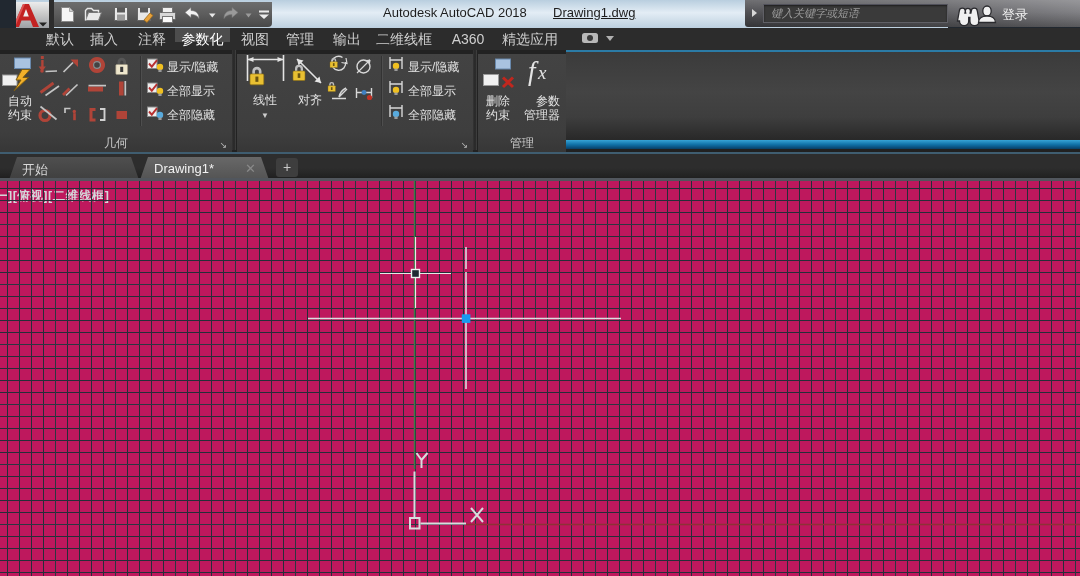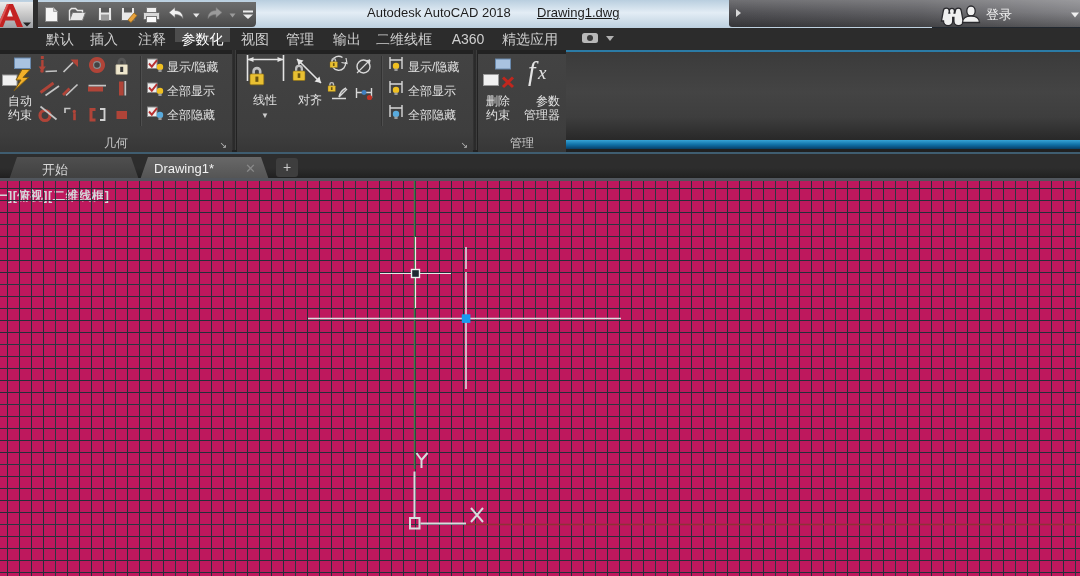--- a/index.html
+++ b/index.html
@@ -2,21 +2,21 @@
 <html><head>
 <meta charset="utf-8">
 <style>
 * { margin:0; padding:0; box-sizing:border-box; }
 html,body { width:1080px; height:576px; overflow:hidden; background:#212830;
   font-family:"Liberation Sans", sans-serif; }
 #app { position:relative; width:1080px; height:576px; }
 .abs { position:absolute; }
 
 
-#titlebar { position:absolute; left:0; top:0; width:932px; height:28px;
+#titlebar { position:absolute; left:16px; top:0; width:932px; height:28px;
   background:linear-gradient(#b9cedf, #e3edf5 45%, #bdd0df); }
 #logo { position:absolute; left:0; top:2px; width:33px; height:26px;
   background:linear-gradient(#ececec, #c6c6c6 50%, #9da0a5); }
 #logogap { position:absolute; left:33px; top:0; width:5px; height:28px; background:#2d2d2d; }
 #qat { position:absolute; left:38px; top:2px; width:218px; height:25px;
   background:linear-gradient(#6d6d6d, #5d5d5d 48%, #484848);
   border-radius:0 0 4px 0; }
 #infocenter { position:absolute; left:729px; top:0; width:351px; height:27px;
   background:linear-gradient(rgba(255,255,255,.22), rgba(255,255,255,.05) 45%, rgba(0,0,0,.28)),
              linear-gradient(90deg, #48484c, #5a5a5e 55%, #7e7e82);
@@ -126,20 +126,21 @@
           <path d="M212.5 21 l1.8 -10 a3 3 0 0 1 3 -2.8 a3 3 0 0 1 3 2.8 l0.4 2.2 h-0.8 l0.4 -2.2 a2.6 2.6 0 0 1 5.2 0 l-0.4 2.2 h0.8 l0.4 -2.2 a3 3 0 0 1 3 -2.8 a3 3 0 0 1 3 2.8 l1.8 10 a4.6 4.6 0 0 1 -9.2 0 v-3.5 h-1.2 v3.5 a4.6 4.6 0 0 1 -9.2 0 z"></path>
         </g>
 
         <g fill="#f0f0f0" stroke="#2a2a2e" stroke-width="1.3">
           <ellipse cx="242" cy="11" rx="4.2" ry="5"></ellipse>
           <path d="M233.5 22.5 c0 -4.5 4 -6.5 8.5 -6.5 c4.5 0 8.5 2 8.5 6.5 z"></path>
         </g>
 
         <path d="M342 12.5 h8 l-4 5 z" fill="#f0f0f0"></path>
       </svg>
+      <div id="icsearch">键入关键字或短语</div>
       <span class="abs" style="left:257px;top:6px;font-size:13px;color:#f2f2f2;">登录</span>
     </div>
   </div>
 
   <div id="tabrow">
     <div class="rtab" style="left:38px;  width:44px;">默认</div>
     <div class="rtab" style="left:82px;  width:44px;">插入</div>
     <div class="rtab" style="left:130px; width:44px;">注释</div>
     <div class="rtab sel" style="left:175px; width:55px;">参数化</div>
     <div class="rtab" style="left:233px; width:44px;">视图</div>
@@ -317,21 +318,21 @@
     <div class="btext" style="left:291px; top:44px; width:38px;">对齐</div>
     <div class="rowbtn" style="left:408px; top:10px;">显示/隐藏</div>
     <div class="rowbtn" style="left:408px; top:34px;">全部显示</div>
     <div class="rowbtn" style="left:408px; top:58px;">全部隐藏</div>
     <div class="btext" style="left:480px; top:45px; width:36px;">删除<br>约束</div>
     <div class="btext" style="left:518px; top:45px; width:42px;text-align:right;">参数<br>管理器</div>
   </div>
 
   <div id="filetabs">
     <div class="ftab" id="tab-start">
-        <span style="position:absolute;left:13px;top:4px;margin-left:20px;">开始</span>
+        <span style="position:absolute;left:13px;top:4px;">开始</span>
       </div>
     <div class="ftab" id="tab-drawing">
         <span style="position:absolute;left:14px;top:4px;">Drawing1*</span>
         <span style="position:absolute;left:105px;top:4px;color:#8a8a8a;">✕</span>
       </div>
     <div class="ftab" id="tab-plus">+</div>
   </div>
 
   <div id="canvastop" style="position:absolute;left:0;top:178px;width:1080px;height:3px;background:#51565d;z-index:5;"></div>
   <div id="canvas">

